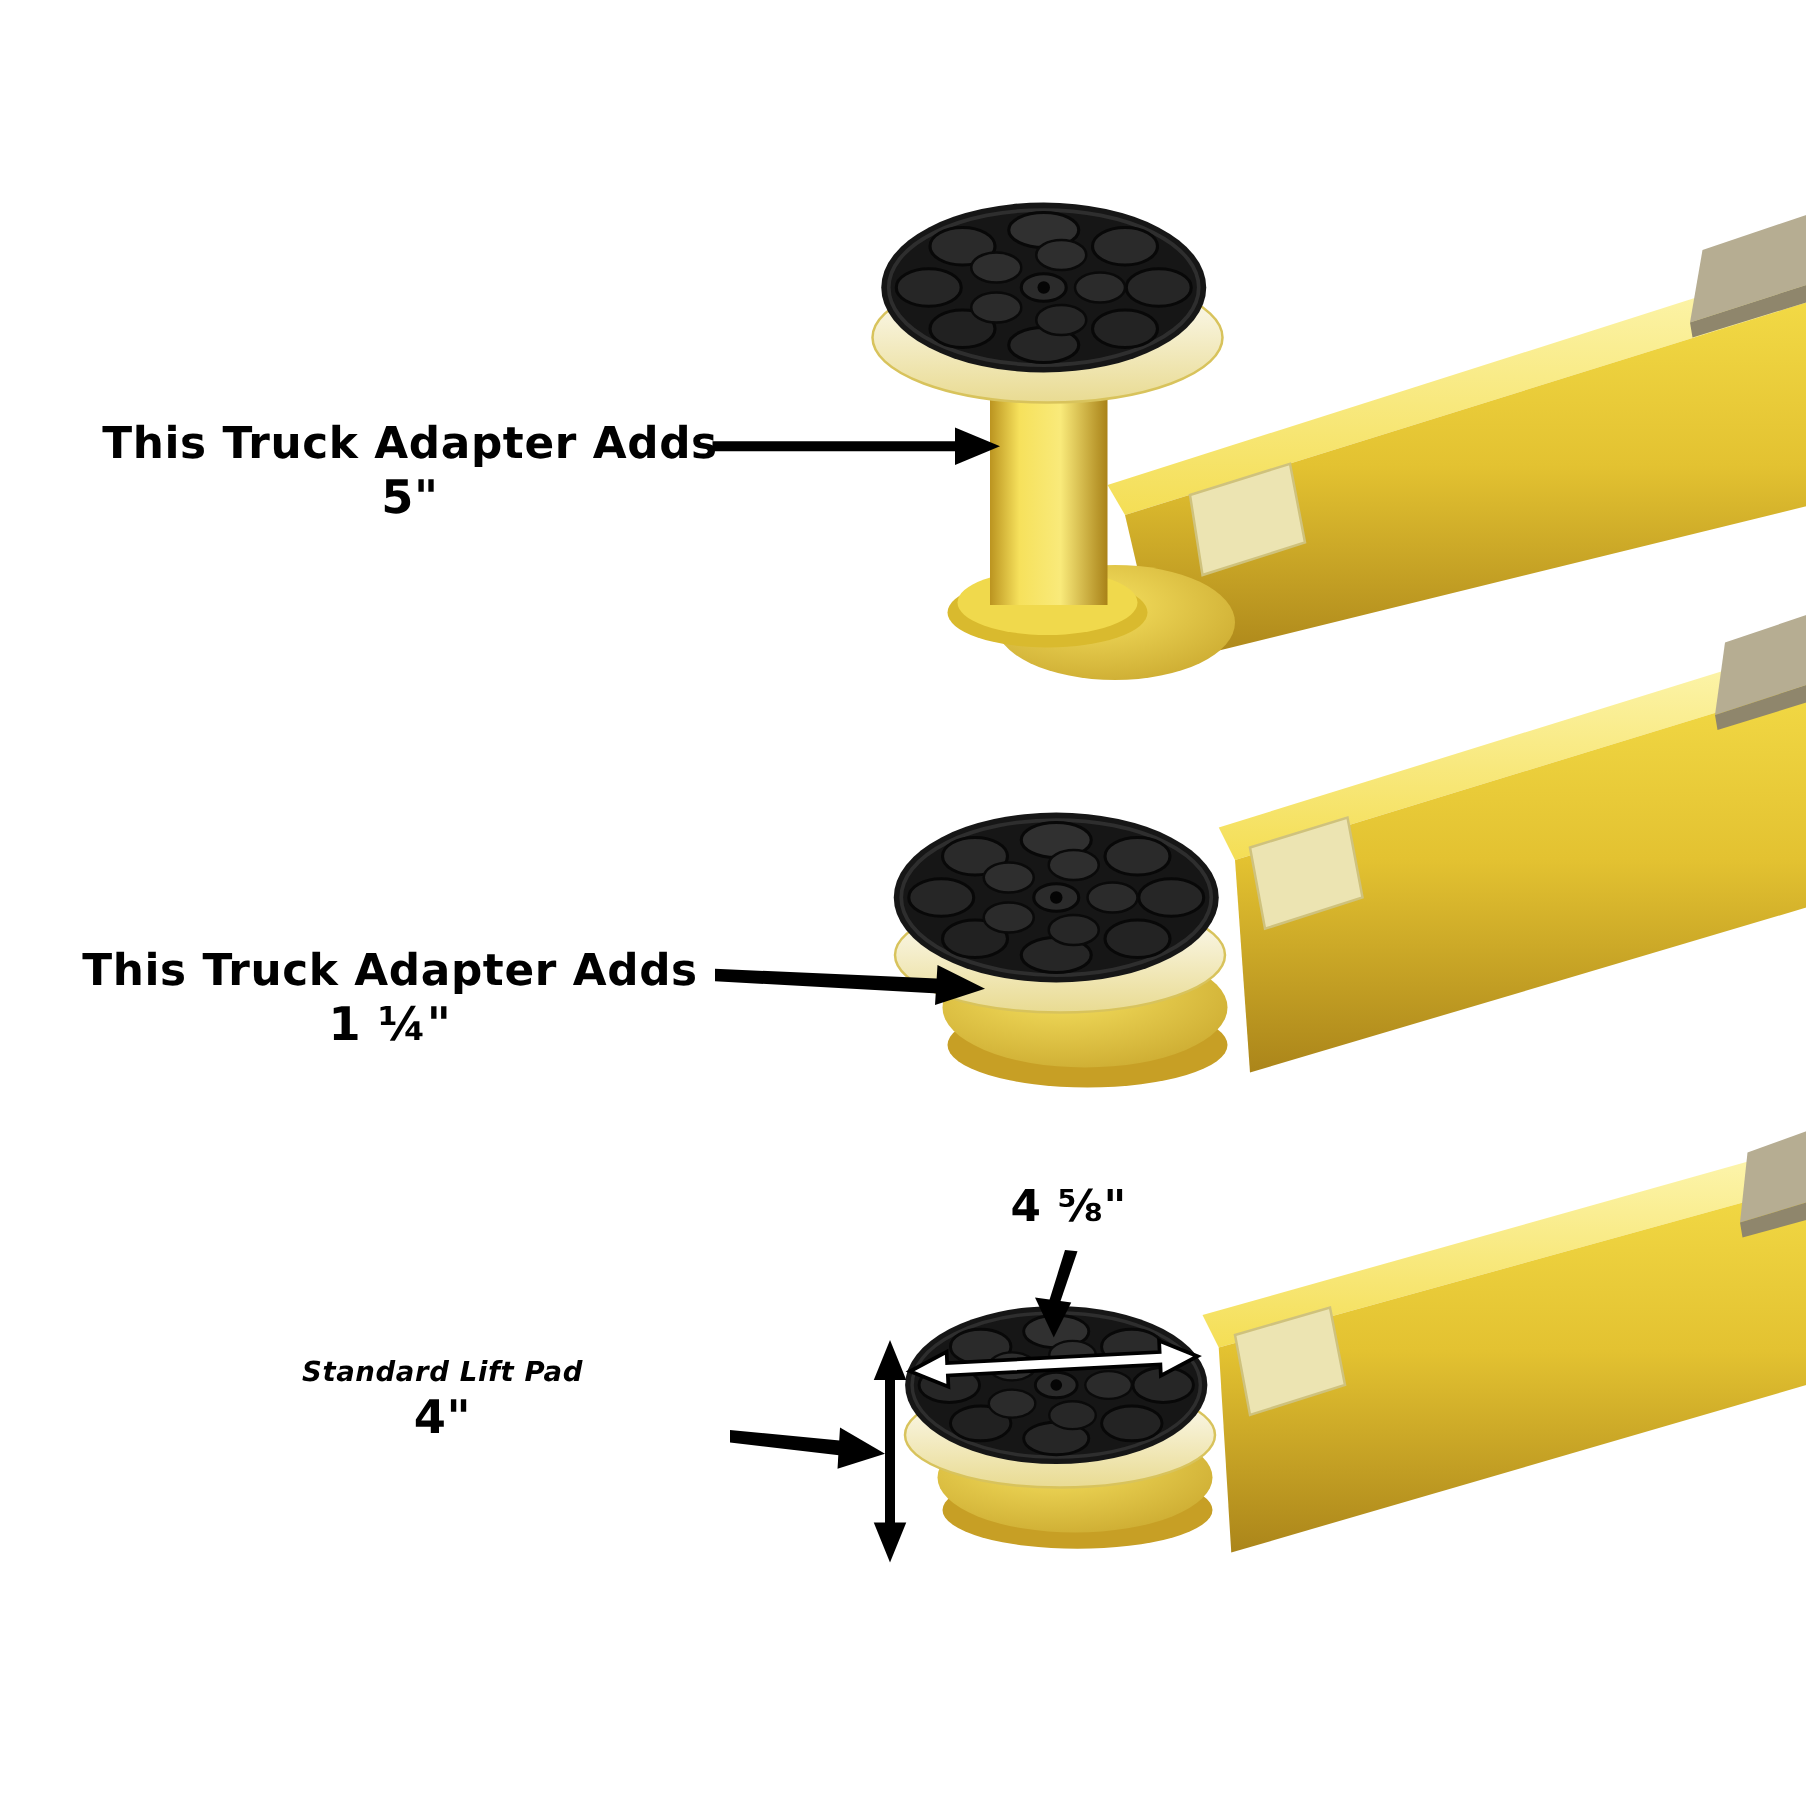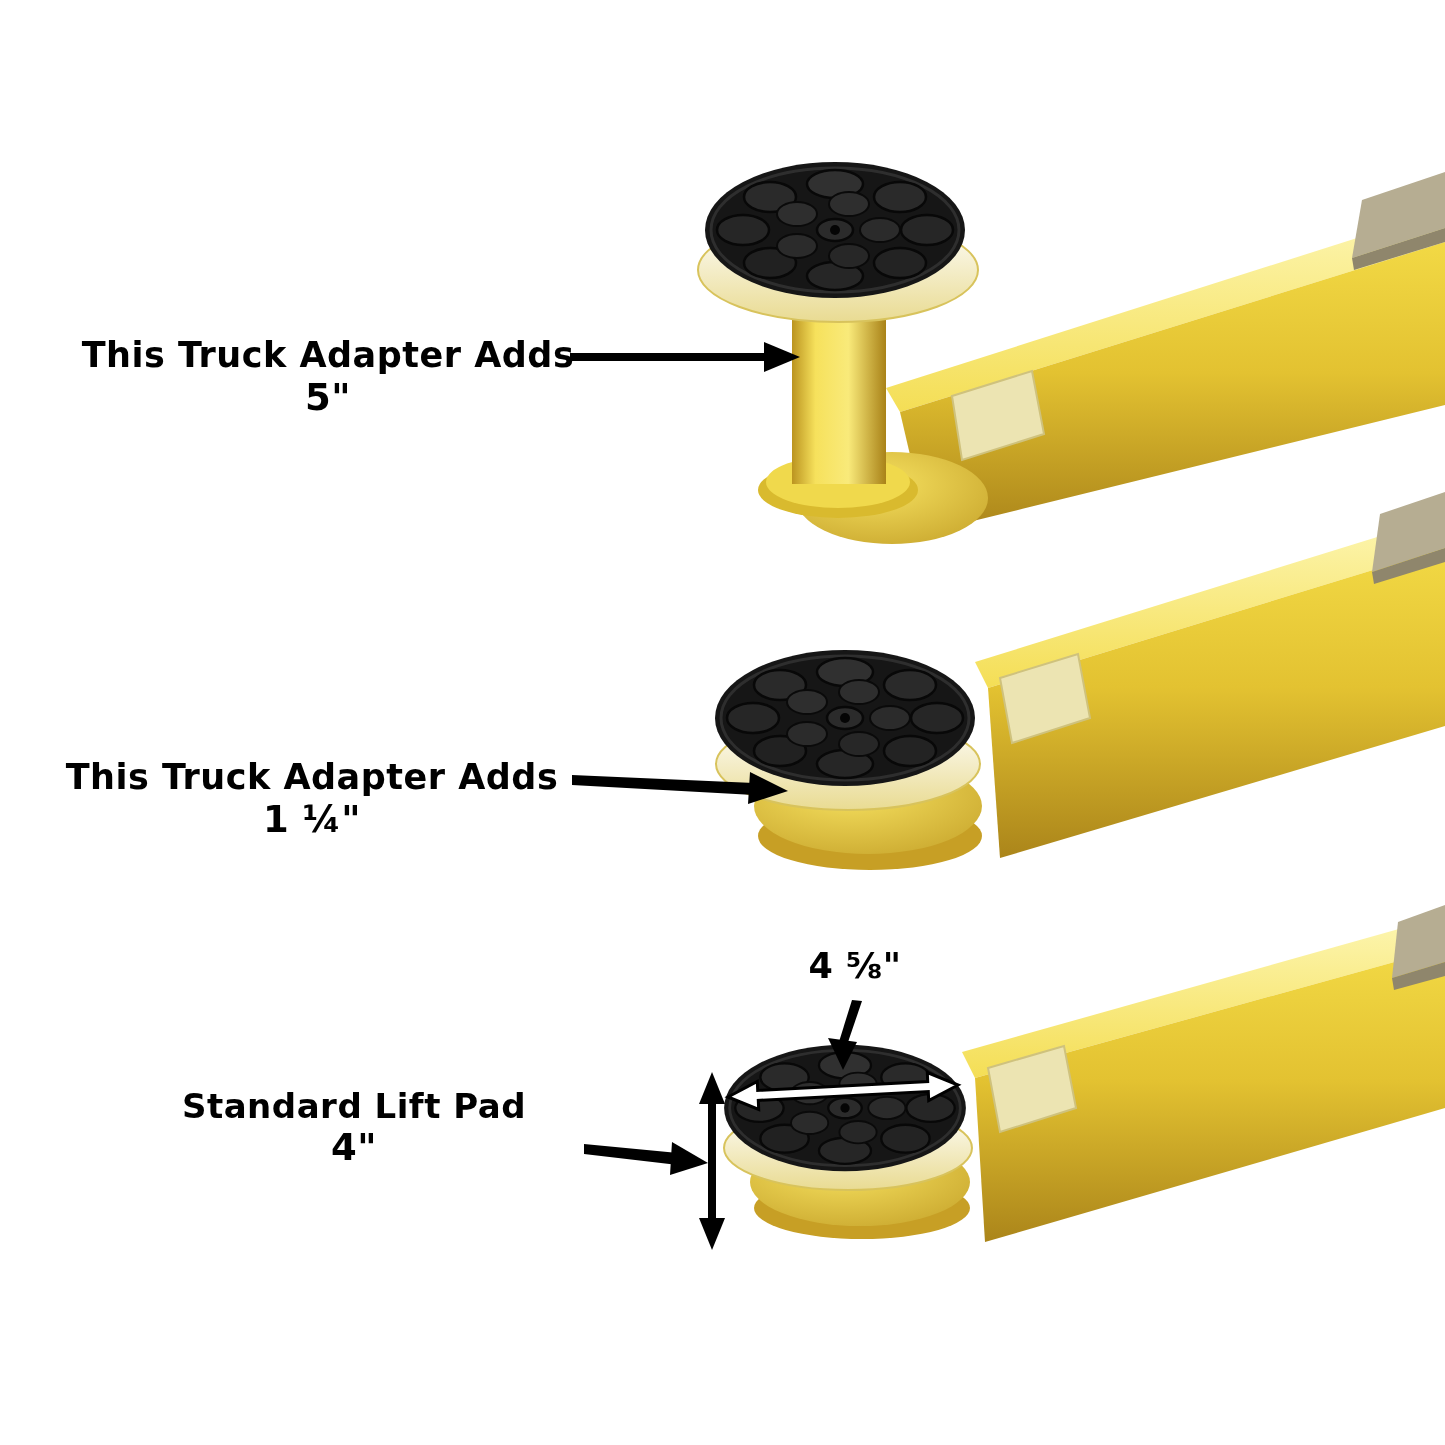--- a/index.html
+++ b/index.html
@@ -27,21 +27,21 @@
     text-align: center;
     line-height: 1.18;
     letter-spacing: 0.5px;
   }
   .callout .l1 { font-size: 35px; white-space: nowrap; }
   .callout .l2 { font-size: 37px; }
   .callout .l3 { font-size: 37px; }
   #label-adapter-5    { left: 78px;  top: 335px; width: 500px; }
   #label-adapter-1-4  { left: 52px;  top: 757px; width: 520px; }
   #label-standard-pad { left: 128px; top: 1086px; width: 452px; }
-  #label-standard-pad .l1, #label-standard-pad .l2 { font-size: 34px; white-space: nowrap;}
+  #label-standard-pad .l1, #label-standard-pad .l2 { font-size: 22px; white-space: nowrap; font-style: italic;}
   #label-pad-diameter { left: 770px; top: 946px; width: 170px; }
   #label-pad-diameter .l1 { font-size: 35px; }
 </style>
 </head>
 <body>
 
 <div class="stage">
 
   <svg class="scene" width="1445" height="1445" viewBox="0 0 1445 1445">
     <defs>

